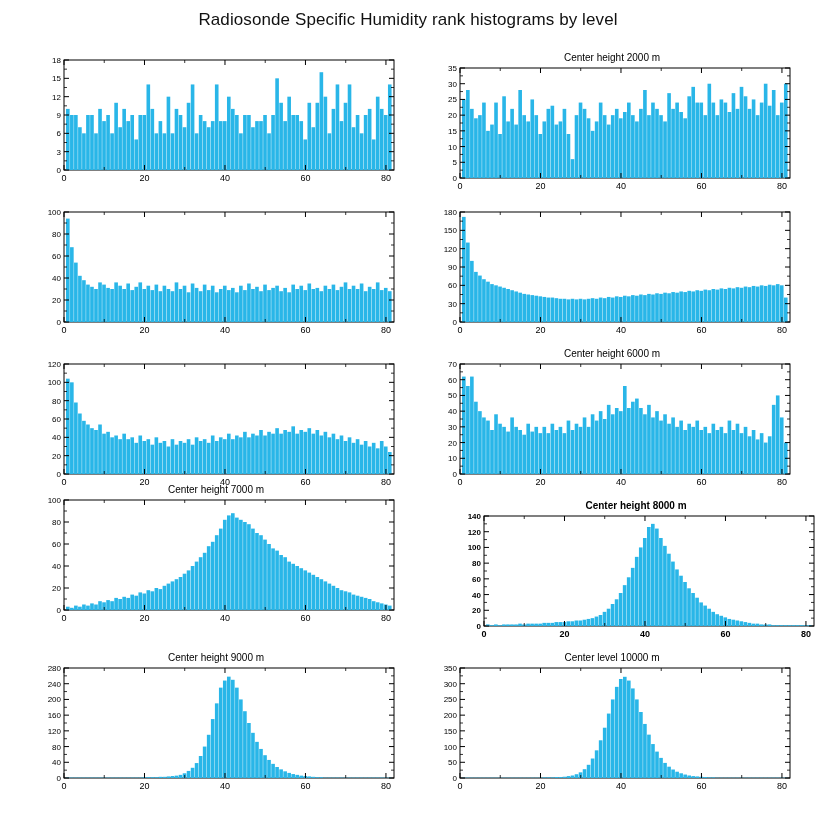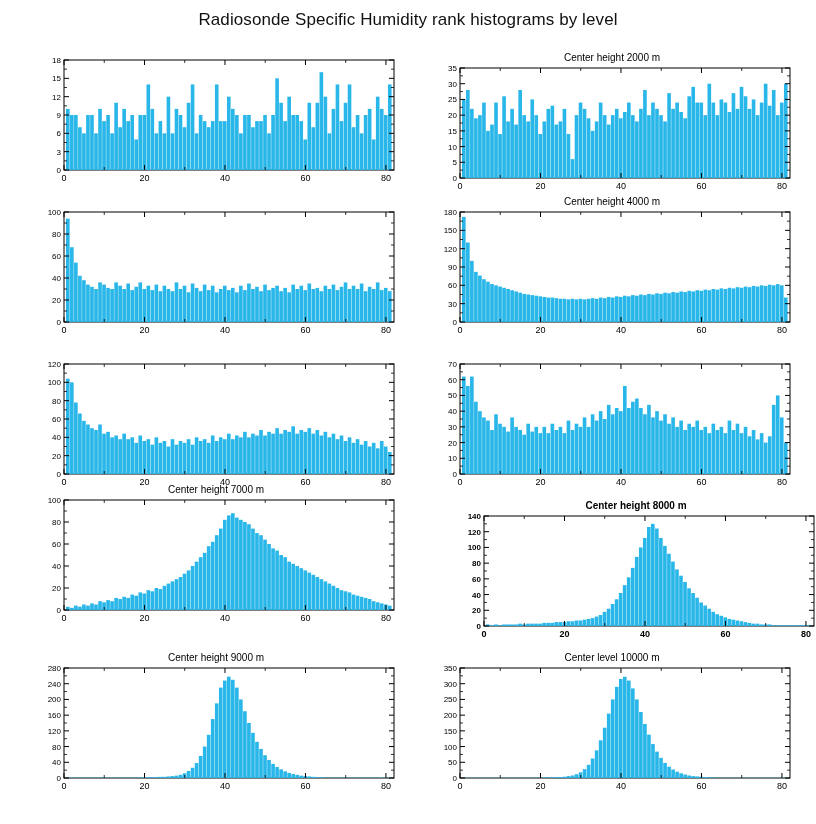--- a/index.html
+++ b/index.html
@@ -483,21 +483,20 @@
             <line x1="154.7317073170732" x2="154.7317073170732" y1="112" y2="109" stroke="#000" stroke-width="0.8"></line>
             <line x1="154.7317073170732" x2="154.7317073170732" y1="2" y2="5" stroke="#000" stroke-width="0.8"></line>
             <line x1="235.21951219512195" x2="235.21951219512195" y1="112" y2="109" stroke="#000" stroke-width="0.8"></line>
             <line x1="235.21951219512195" x2="235.21951219512195" y1="2" y2="5" stroke="#000" stroke-width="0.8"></line>
             <line x1="315.7073170731707" x2="315.7073170731707" y1="112" y2="109" stroke="#000" stroke-width="0.8"></line>
             <line x1="315.7073170731707" x2="315.7073170731707" y1="2" y2="5" stroke="#000" stroke-width="0.8"></line>
           </svg>
         </div>
       </div>
       <div class="panel" style="left: 426px; top: 196px; width: 372px; height: 146px;">
-        <div class="panel-title">Center height 4000 m</div>
         <div class="plotwrap" style="top: 14px;">
           <svg class="axis-svg" width="372" height="132" viewBox="0 0 372 132">
             <rect x="34" y="2" width="330" height="110" fill="none" stroke="#000000" stroke-width="1"></rect>
             <rect x="36.01" y="6.89" width="3.62" height="105.11" fill="#29b6e8"></rect>
             <rect x="40.04" y="32.56" width="3.62" height="79.44" fill="#29b6e8"></rect>
             <rect x="44.06" y="50.89" width="3.62" height="61.11" fill="#29b6e8"></rect>
             <rect x="48.09" y="61.89" width="3.62" height="50.11" fill="#29b6e8"></rect>
             <rect x="52.11" y="65.56" width="3.62" height="46.44" fill="#29b6e8"></rect>
             <rect x="56.13" y="69.22" width="3.62" height="42.78" fill="#29b6e8"></rect>
             <rect x="60.16" y="71.67" width="3.62" height="40.33" fill="#29b6e8"></rect>
@@ -772,20 +771,21 @@
             <line x1="154.7317073170732" x2="154.7317073170732" y1="112" y2="109" stroke="#000" stroke-width="0.8"></line>
             <line x1="154.7317073170732" x2="154.7317073170732" y1="2" y2="5" stroke="#000" stroke-width="0.8"></line>
             <line x1="235.21951219512195" x2="235.21951219512195" y1="112" y2="109" stroke="#000" stroke-width="0.8"></line>
             <line x1="235.21951219512195" x2="235.21951219512195" y1="2" y2="5" stroke="#000" stroke-width="0.8"></line>
             <line x1="315.7073170731707" x2="315.7073170731707" y1="112" y2="109" stroke="#000" stroke-width="0.8"></line>
             <line x1="315.7073170731707" x2="315.7073170731707" y1="2" y2="5" stroke="#000" stroke-width="0.8"></line>
           </svg>
         </div>
       </div>
       <div class="panel" style="left: 426px; top: 348px; width: 372px; height: 146px;">
+        <div class="panel-title">Center height 6000 m</div>
         <div class="plotwrap" style="top: 14px;">
           <svg class="axis-svg" width="372" height="132" viewBox="0 0 372 132">
             <rect x="34" y="2" width="330" height="110" fill="none" stroke="#000000" stroke-width="1"></rect>
             <rect x="36.01" y="14.57" width="3.62" height="97.43" fill="#29b6e8"></rect>
             <rect x="40.04" y="24.00" width="3.62" height="88.00" fill="#29b6e8"></rect>
             <rect x="44.06" y="14.57" width="3.62" height="97.43" fill="#29b6e8"></rect>
             <rect x="48.09" y="39.71" width="3.62" height="72.29" fill="#29b6e8"></rect>
             <rect x="52.11" y="49.14" width="3.62" height="62.86" fill="#29b6e8"></rect>
             <rect x="56.13" y="55.43" width="3.62" height="56.57" fill="#29b6e8"></rect>
             <rect x="60.16" y="58.57" width="3.62" height="53.43" fill="#29b6e8"></rect>

